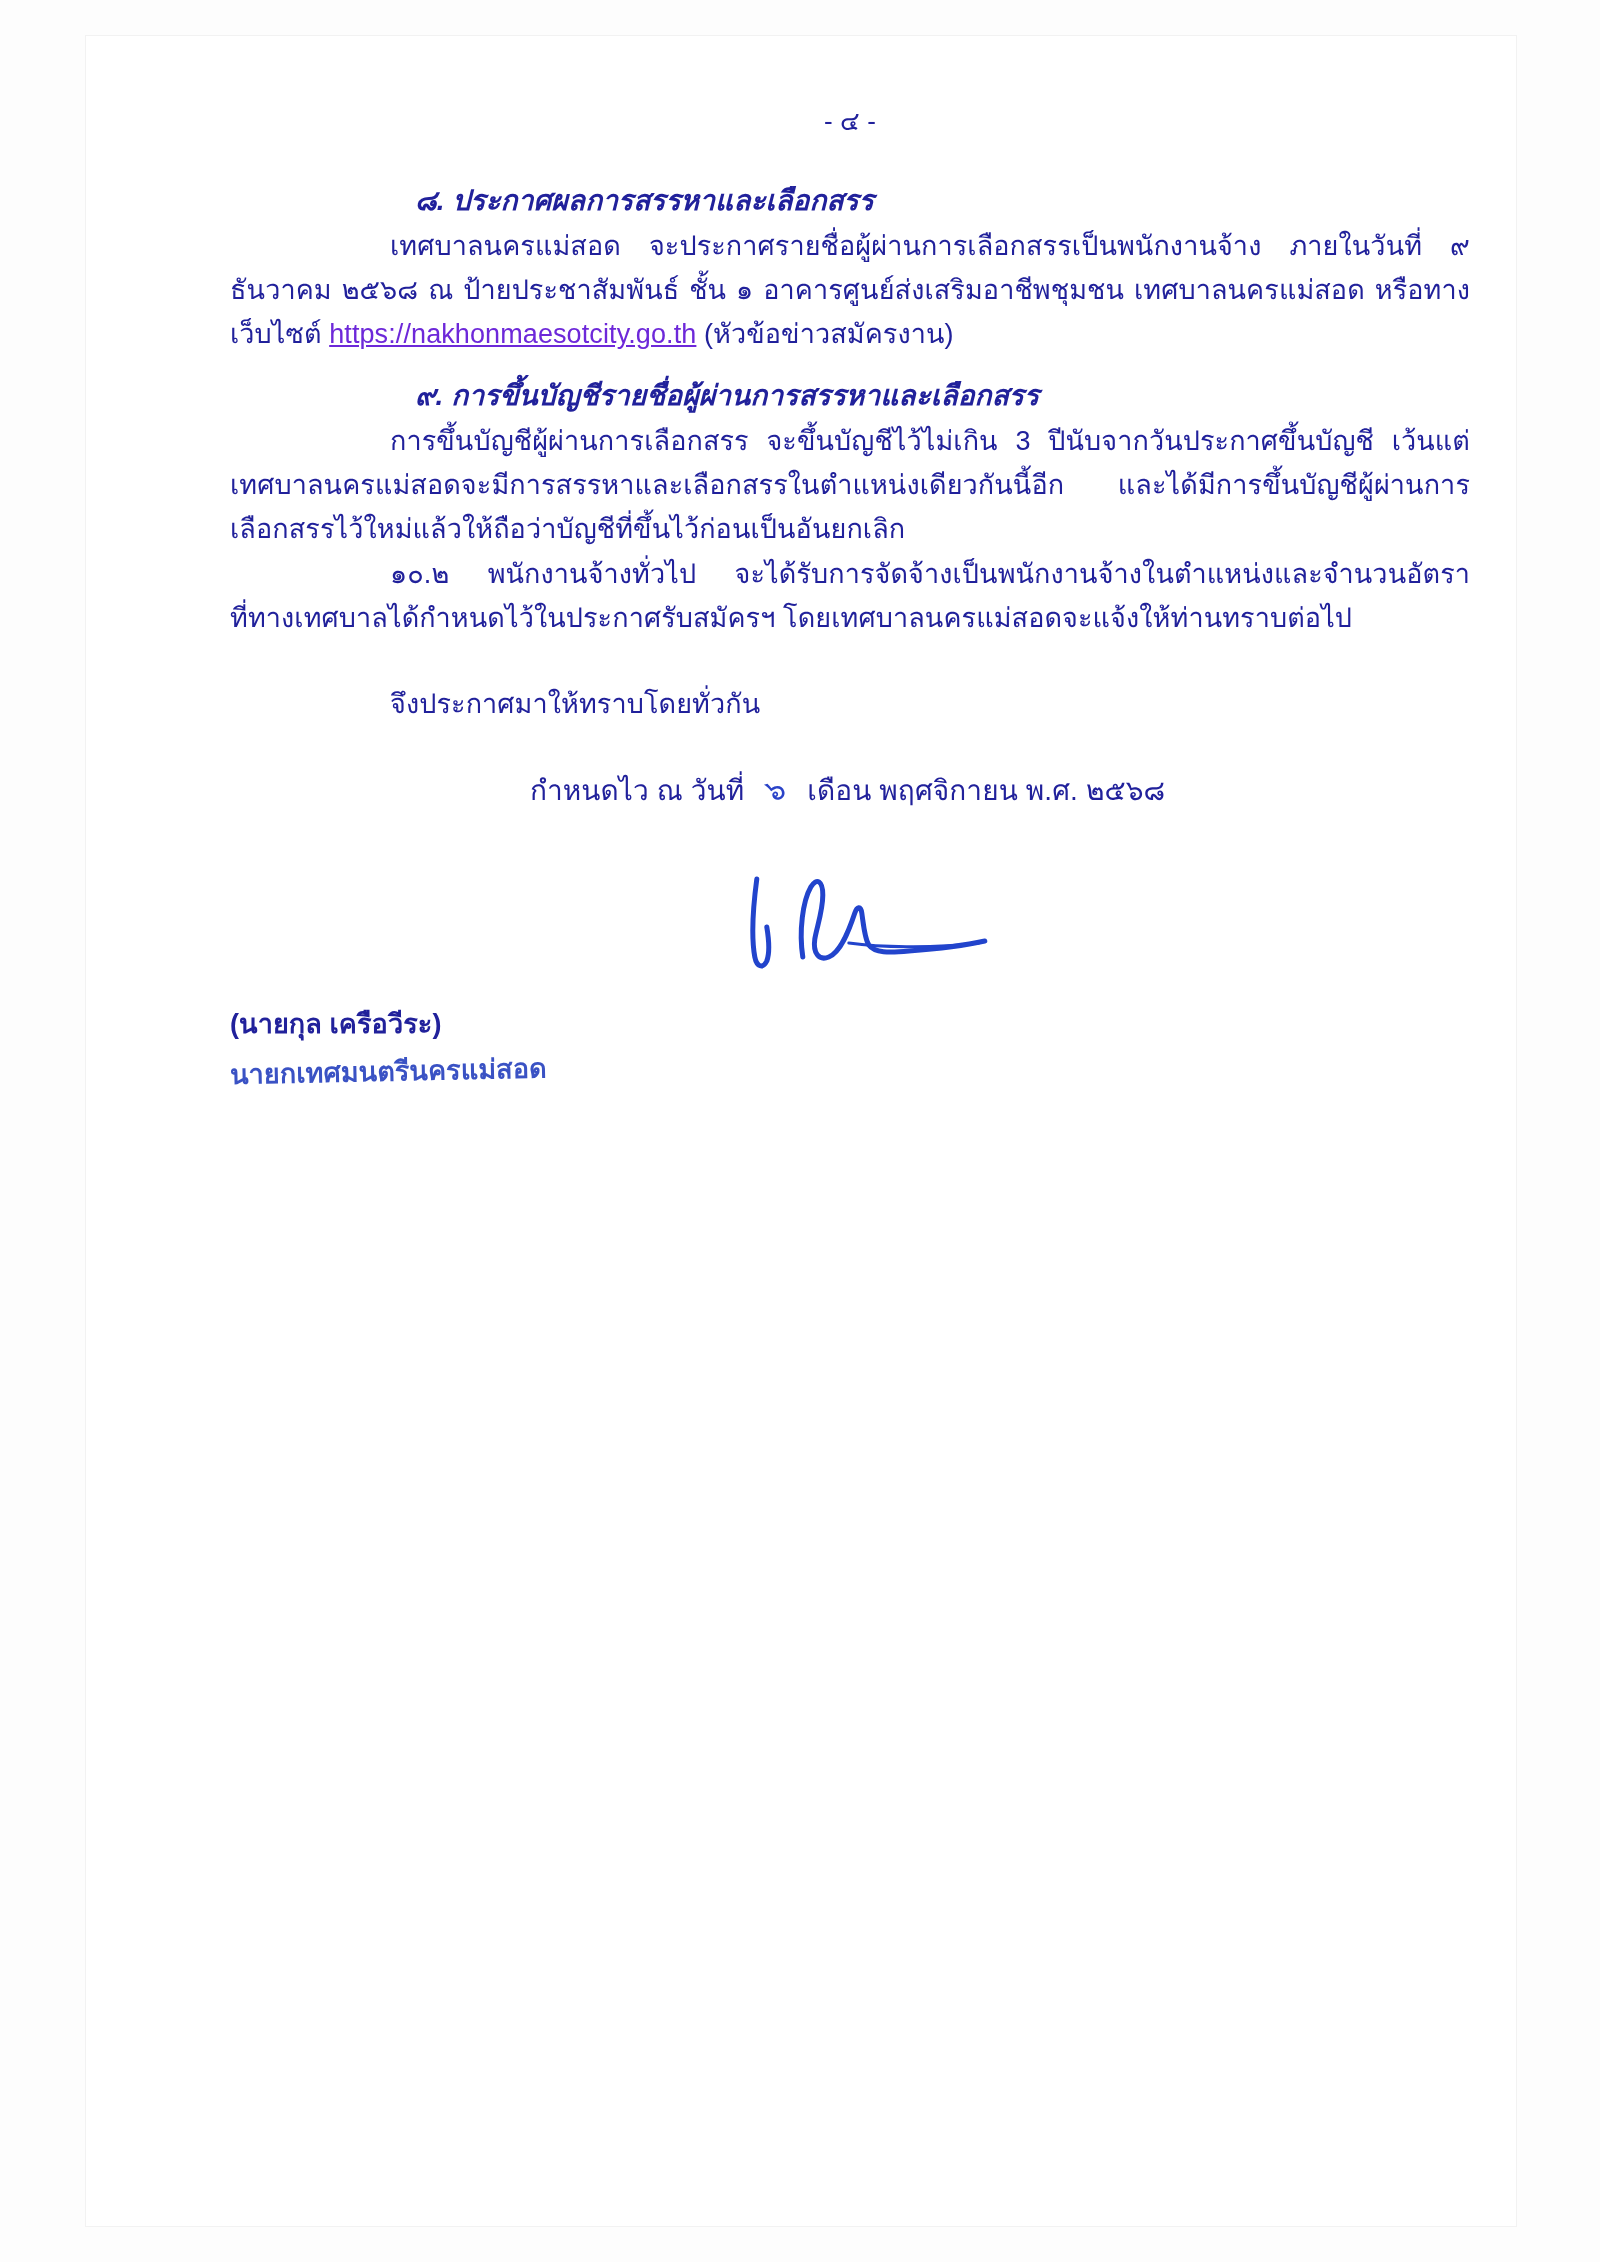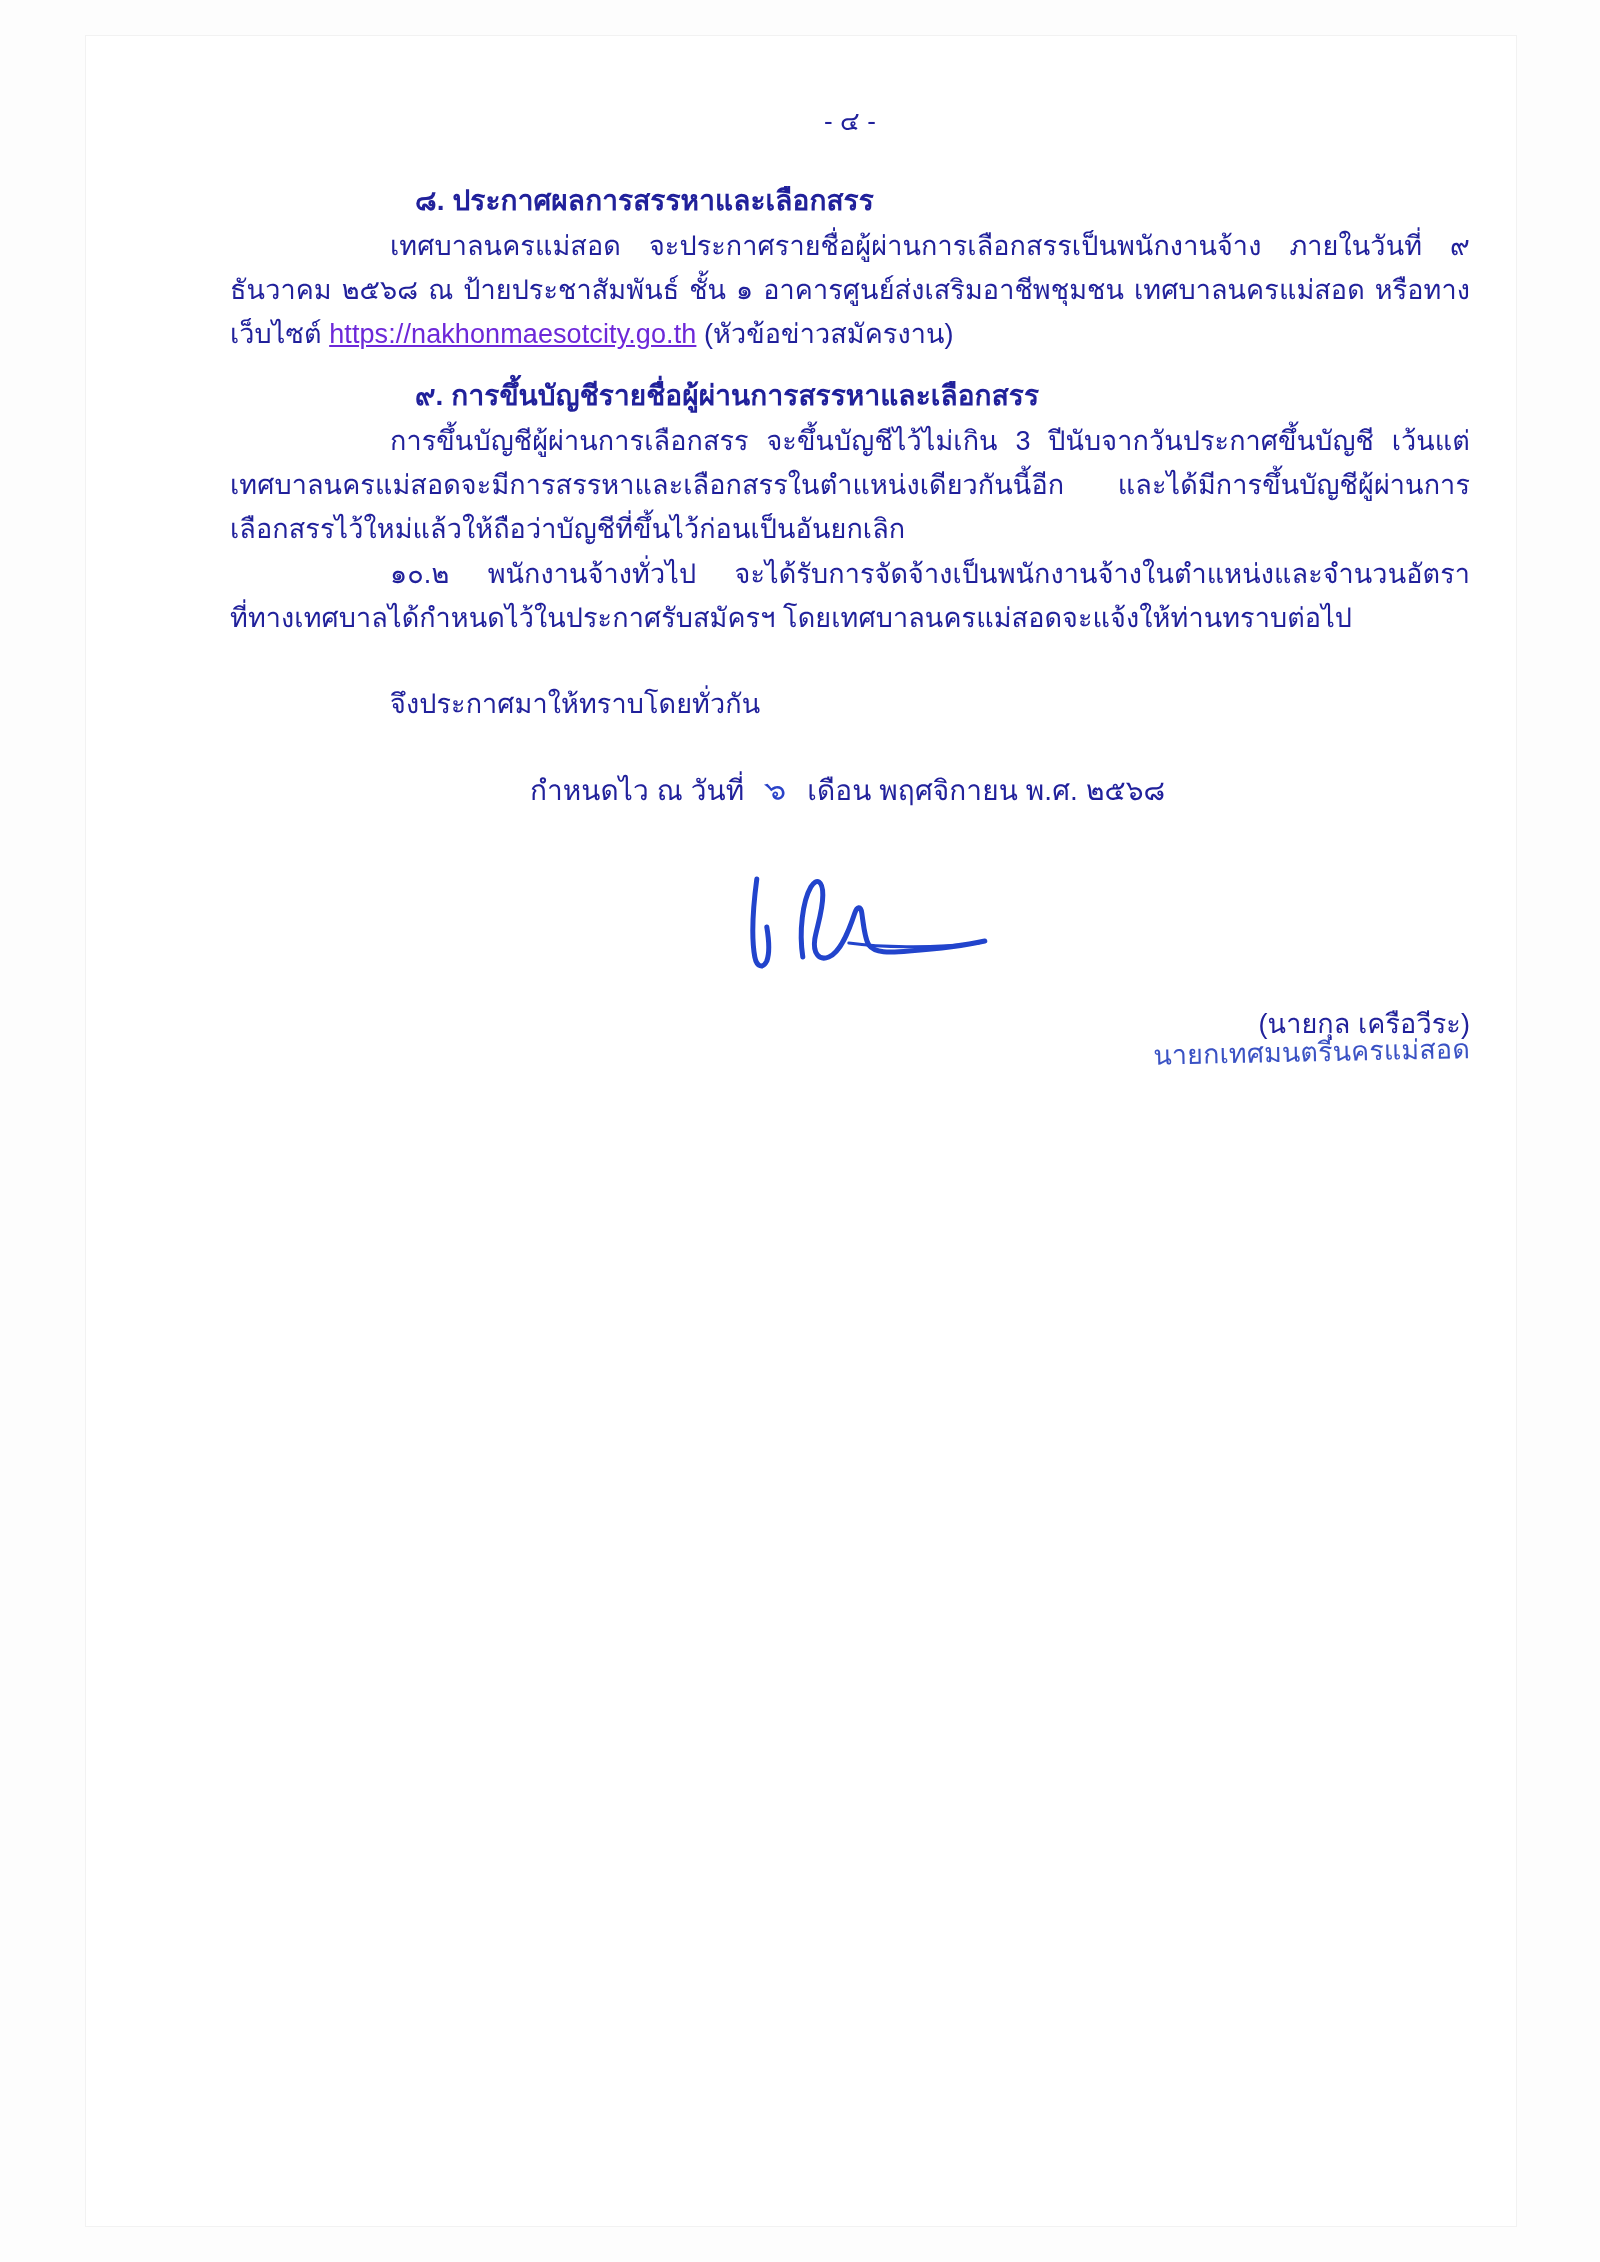--- a/index.html
+++ b/index.html
@@ -45,20 +45,21 @@
     text-align: center;
     font-size: 26px;
     margin-bottom: 36px;
     color: #21219b;
   }
   .heading {
     font-weight: bold;
     margin: 16px 0 2px 0;
     padding-left: 185px;
     font-size: 28px;
+    font-style: italic;
   }
   .heading.h-indent-2 {
     padding-left: 210px;
   }
   .para {
     margin: 0 0 2px 0;
     text-align: justify;
     text-justify: inter-word;
   }
   .indent {
@@ -82,23 +83,24 @@
     display: inline-block;
     position: relative;
     color: #2a43c8;
     font-family: "DejaVu Sans", sans-serif;
     font-size: 30px;
     transform: rotate(-18deg);
     padding: 0 14px;
   }
   .sig-block {
     margin-top: 46px;
-    text-align: right;
+    text-align: left;
     position: relative;
     height: 230px;
+    font-weight: bold;
   }
   .signature-svg {
     position: absolute;
     left: 50%;
     top: 0;
     transform: translateX(-42%);
   }
   .sig-name {
     position: absolute;
     left: 0;

